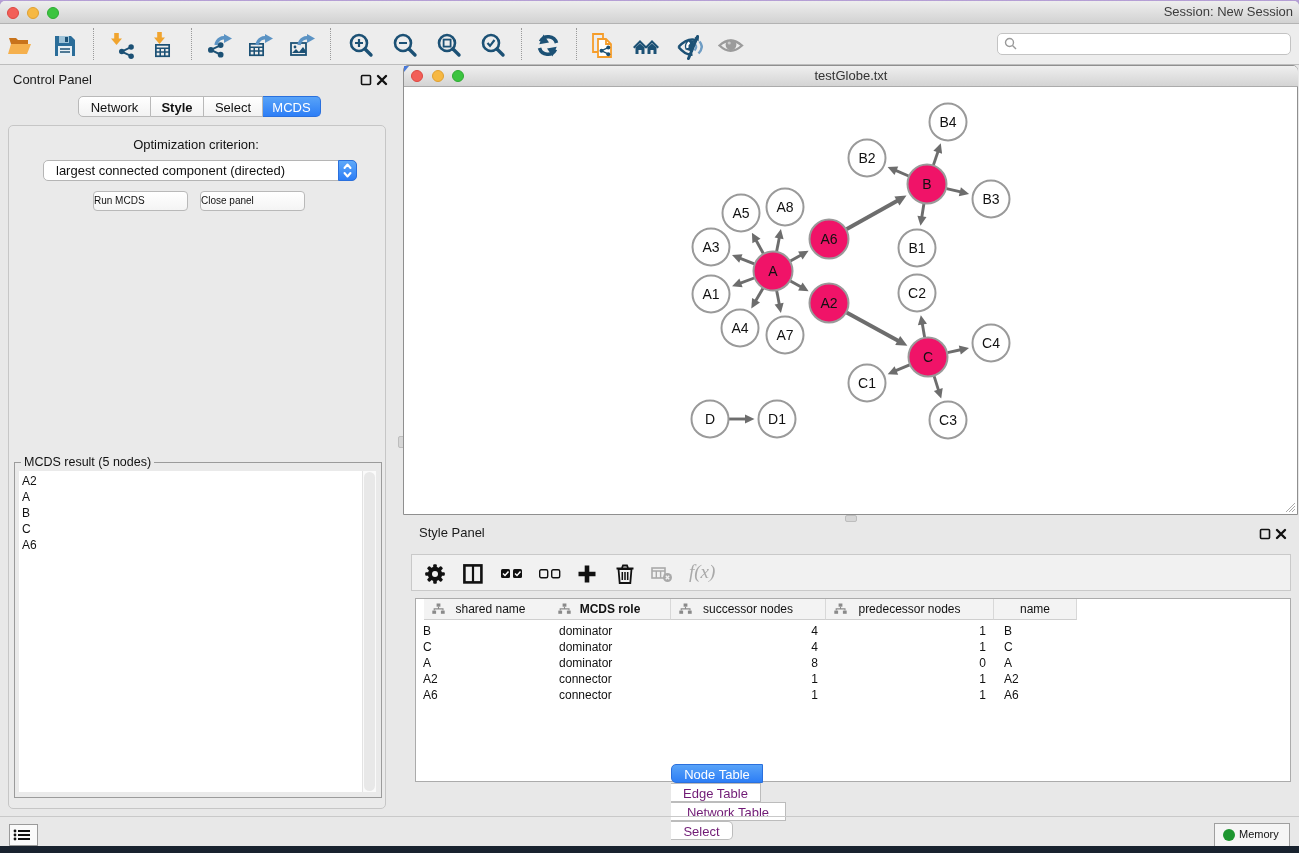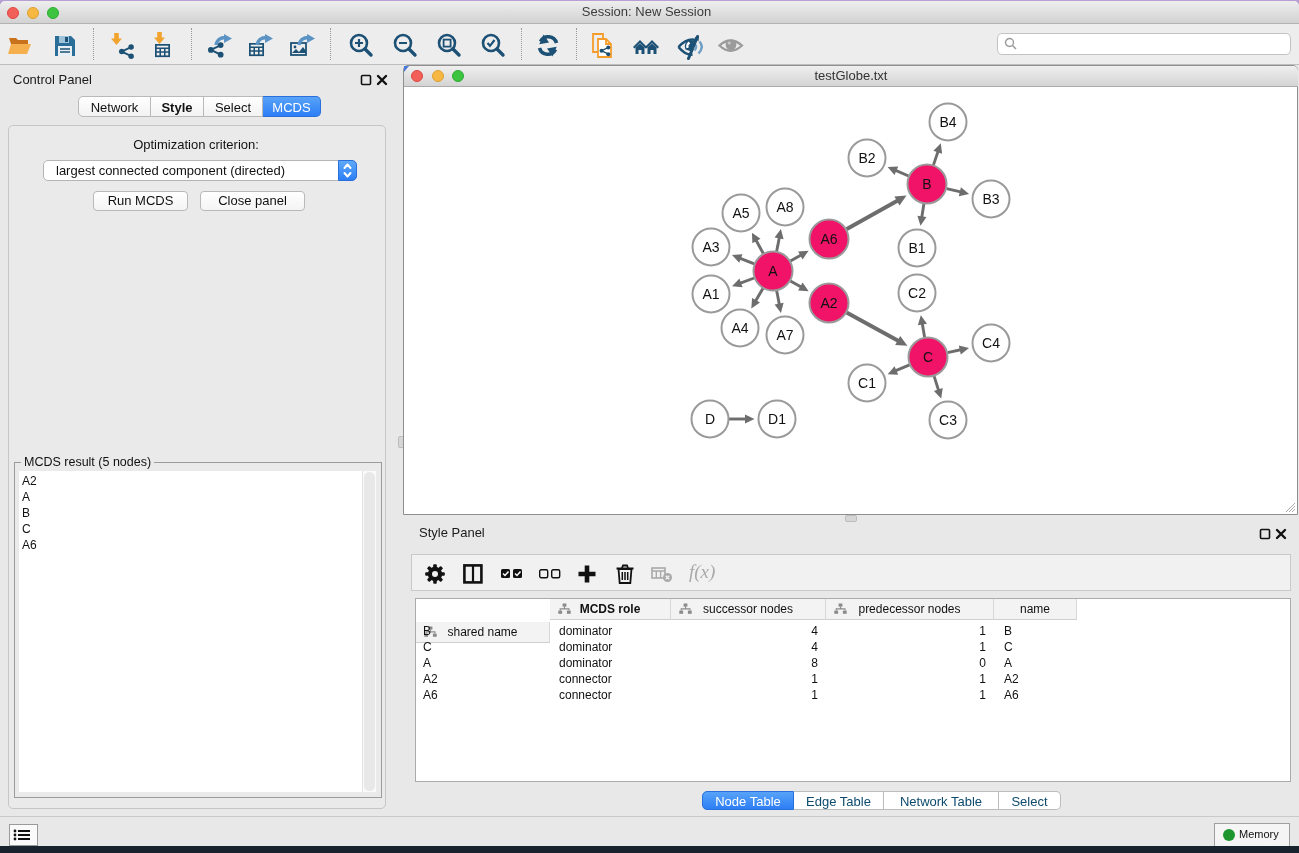--- a/index.html
+++ b/index.html
@@ -4,21 +4,21 @@
 <style>
 html,body{margin:0;padding:0;}
 body{width:1299px;height:853px;overflow:hidden;position:relative;
  font-family:"Liberation Sans",sans-serif;
  background:linear-gradient(180deg,#b6a0d6 0%,#8f7cb0 2%,#3a3f55 60%,#18222e 100%);}
 #appwin{position:absolute;left:0;top:1px;width:1299px;height:845px;background:#e8e8e8;
  border-radius:5px 5px 0 0;overflow:hidden;}
 #titlebar{position:absolute;left:0;top:0;width:1299px;height:22px;
  background:linear-gradient(180deg,#eeeeee,#d2d2d2);border-bottom:1px solid #b3b3b3;border-radius:5px 5px 0 0;}
 .tl{position:absolute;width:12px;height:12px;border-radius:50%;top:6px;box-sizing:border-box;}
-#titletext{position:absolute;top:3px;left:0;width:1293px;text-align:center;font-size:13px;color:#3c3c3c;}
+#titletext{position:absolute;top:3px;left:0;width:1293px;text-align:right;font-size:13px;color:#3c3c3c;}
 #toolbar{position:absolute;left:0;top:23px;width:1299px;height:40px;background:#ededed;border-bottom:1px solid #bdbdbd;}
 .tsep{position:absolute;top:4px;height:32px;width:0;border-left:1px dotted #9a9a9a;}
 .ticon{position:absolute;top:8px;}
 #searchbox{position:absolute;left:997px;top:9px;width:292px;height:20px;background:#fff;
  border:1px solid #c3c3c3;border-radius:5px;}
 
 #cp-title{position:absolute;left:13px;top:71px;font-size:13px;color:#1a1a1a;}
 .wbtn{position:absolute;font-size:12px;color:#111;}
 #cp-box{position:absolute;left:8px;top:124px;width:376px;height:682px;background:#eaeaea;
  border:1px solid #c6c6c6;border-radius:5px;}
@@ -28,21 +28,21 @@
 .tab.first{border-left:1px solid #b9b9b9;border-radius:5px 0 0 5px;}
 .tab.last{border-radius:0 5px 5px 0;}
 .tab.sel{background:linear-gradient(180deg,#58a3f8,#2d7ef6);color:#fff;border-color:#2a70dd;}
 #opt-label{position:absolute;left:0;top:136px;width:392px;text-align:center;font-size:13px;color:#111;}
 #dropdown{position:absolute;left:43px;top:159px;width:312px;height:19px;background:#fff;
  border:1px solid #b5b5b5;border-radius:5px;}
 #dd-text{position:absolute;left:12px;top:2px;font-size:13px;color:#111;white-space:nowrap;}
 #dd-cap{position:absolute;right:-1px;top:-1px;width:17px;height:19px;border-radius:0 5px 5px 0;
  background:linear-gradient(180deg,#5ea9f9,#2d7ef6);border:1px solid #2a70dd;}
 .btn{position:absolute;height:18px;line-height:18px;background:linear-gradient(180deg,#ffffff,#f4f4f4);
- border:1px solid #b9b9b9;border-radius:4px;font-size:13px;color:#111;text-align:center;}
+ border:1px solid #b9b9b9;border-radius:4px;font-size:10px;color:#111;}
 #fieldset{position:absolute;left:14px;top:461px;width:366px;height:334px;border:1px solid #9b9b9b;}
 #fs-legend{position:absolute;left:6px;top:-8px;background:#eaeaea;padding:0 3px;font-size:12.5px;color:#111;}
 #fs-list{position:absolute;left:4px;top:8px;width:357px;height:321px;background:#fff;overflow:hidden;}
 #fs-items{position:absolute;left:3px;top:2px;font-size:12px;color:#111;line-height:16px;}
 #fs-scroll{position:absolute;right:0;top:0;width:13px;height:321px;background:#fafafa;border-left:1px solid #e3e3e3;}
 #fs-thumb{position:absolute;right:1px;top:1px;width:11px;height:319px;background:#e8e8e8;border-radius:6px;}
 
 #vknob{position:absolute;left:398px;top:435px;width:5px;height:10px;background:#d6d6d6;border:1px solid #bdbdbd;border-radius:2px;}
 #hknob{position:absolute;left:845px;top:514px;width:10px;height:5px;background:#d6d6d6;border:1px solid #bdbdbd;border-radius:2px;}
 
@@ -51,21 +51,21 @@
 #net-titlebar{position:absolute;left:0;top:0;width:894px;height:20px;
  background:linear-gradient(180deg,#efefef,#d4d4d4);border-bottom:1px solid #ababab;border-radius:5px 5px 0 0;}
 #net-title{position:absolute;left:0;top:2px;width:894px;text-align:center;font-size:13px;color:#333;}
 
 #tp-title{position:absolute;left:419px;top:524px;font-size:13px;color:#1a1a1a;}
 #tp-toolbar{position:absolute;left:411px;top:553px;width:878px;height:35px;background:#f1f1f1;border:1px solid #c9c9c9;}
 #tp-table{position:absolute;left:415px;top:597px;width:874px;height:182px;background:#fff;border:1px solid #ababab;}
 .hcell{position:absolute;top:0;height:20px;background:#f3f3f3;border-right:1px solid #d8d8d8;border-bottom:1px solid #cfcfcf;
  font-size:12px;color:#111;text-align:center;line-height:20px;}
 .tcell{position:absolute;font-size:12px;color:#111;height:16px;line-height:16px;}
-.bottab{height:19px;line-height:19px;font-size:13px;color:#0c4a6e;background:#fff;
+.bottab{height:19px;line-height:19px;font-size:13px;color:#701a75;background:#fff;
  border:1px solid #bcbcbc;border-left:none;text-align:center;box-sizing:border-box;}
 #statusline{position:absolute;left:0;top:815px;width:1299px;border-top:1px solid #c9c9c9;}
 #listbtn{position:absolute;left:9px;top:823px;width:27px;height:20px;background:#fafafa;border:1px solid #9a9a9a;}
 #membtn{position:absolute;left:1214px;top:822px;width:74px;height:22px;background:#f5f5f5;border:1px solid #9f9f9f;font-size:11px;color:#111;}
 </style>
 </head>
 <body>
 <div id="appwin">
   <div id="titlebar">
     <div class="tl" style="left:7px;background:#f25f58;border:1px solid #dd4741;"></div>
@@ -402,21 +402,21 @@
         <g stroke="#a9a9a9" fill="none">
           <rect x="1" y="5" width="13" height="10" stroke-width="1.6"></rect>
           <path d="M1 8 h13 M5.3 8 v7 M9.6 8 v7" stroke-width="1.4"></path>
         </g>
 <circle cx="16.5" cy="14.5" r="4.5" fill="#a9a9a9"></circle>
         <path d="M14.8 12.8 l3.4 3.4 M18.2 12.8 l-3.4 3.4" stroke="#f1f1f1" stroke-width="1.4"></path>
       </svg>
 <div style="position:absolute;left:277px;top:6px;font-family:'Liberation Serif',serif;font-style:italic;font-size:19px;color:#a9a9a9;">f(x)</div>
   </div>
   <div id="tp-table">
-    <div class="hcell" style="left:0px;width:133px;margin-top:23px;"><svg width="13" height="12" style="position:absolute;left:8px;top:4px">
+    <div class="hcell" style="left:8px;width:133px;"><svg width="13" height="12" style="position:absolute;left:8px;top:4px">
           <g fill="#8a8a8a">
             <rect x="4.6" y="0.5" width="3.8" height="3.2"></rect>
             <rect x="0.3" y="7.6" width="3.8" height="3.2"></rect>
             <rect x="8.9" y="7.6" width="3.8" height="3.2"></rect>
             <path d="M6.5 3.7 v2.2 M2.2 7.6 v-1.7 h8.8 v1.7" stroke="#8a8a8a" fill="none" stroke-width="1.1"></path>
           </g>
         </svg>shared name</div>
 <div class="hcell" style="left:134px;width:120px;font-weight:bold;"><svg width="13" height="12" style="position:absolute;left:8px;top:4px">
           <g fill="#8a8a8a">
             <rect x="4.6" y="0.5" width="3.8" height="3.2"></rect>
@@ -461,21 +461,21 @@
 <div class="tcell" style="left:143px;top:72px;">connector</div>
 <div class="tcell" style="left:255px;top:72px;width:147px;text-align:right;">1</div>
 <div class="tcell" style="left:410px;top:72px;width:160px;text-align:right;">1</div>
 <div class="tcell" style="left:588px;top:72px;">A2</div>
 <div class="tcell" style="left:7px;top:88px;">A6</div>
 <div class="tcell" style="left:143px;top:88px;">connector</div>
 <div class="tcell" style="left:255px;top:88px;width:147px;text-align:right;">1</div>
 <div class="tcell" style="left:410px;top:88px;width:160px;text-align:right;">1</div>
 <div class="tcell" style="left:588px;top:88px;">A6</div>
   </div>
-  <div class="tabbar" style="left:702px;top:790px;">
+  <div class="tabbar" style="left:671px;top:790px;flex-direction:column;">
     <div class="bottab" style="width:92px;border-left:1px solid #bcbcbc;border-radius:5px 0 0 5px;background:linear-gradient(180deg,#58a3f8,#2d7ef6);color:#fff;border-color:#2a70dd;">Node Table</div>
     <div class="bottab" style="width:90px;">Edge Table</div>
     <div class="bottab" style="width:115px;">Network Table</div>
     <div class="bottab" style="width:62px;border-radius:0 5px 5px 0;">Select</div>
   </div>
 
   <div id="statusline"></div>
   <div id="listbtn"><svg width="27" height="20">
         <g stroke="#111" stroke-width="2">
           <path d="M8 6 h12 M8 10 h12 M8 14 h12"></path>

